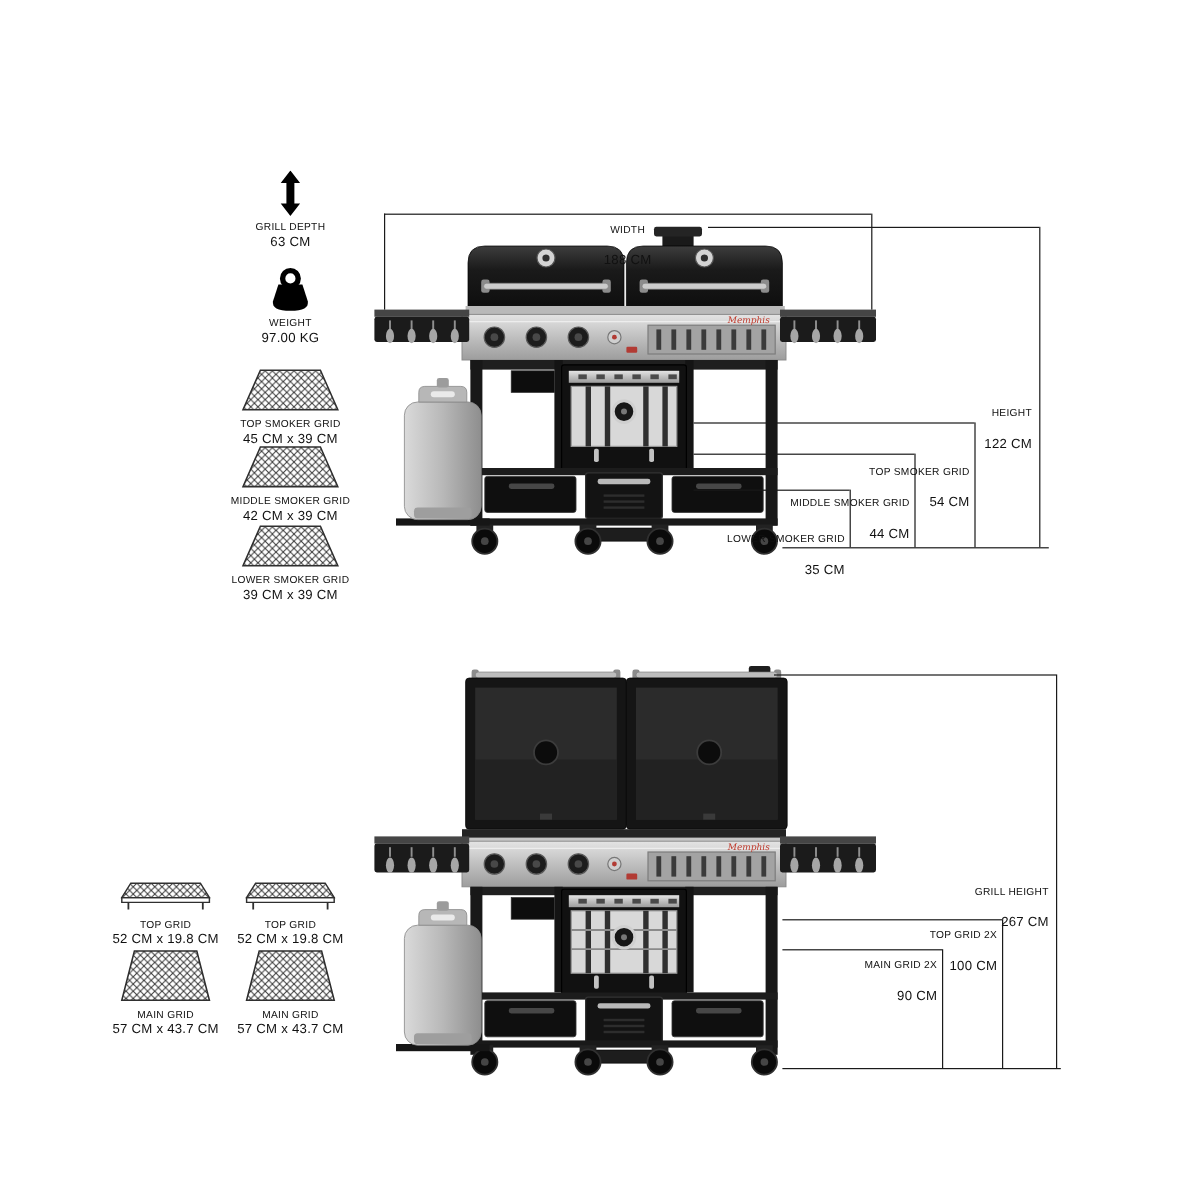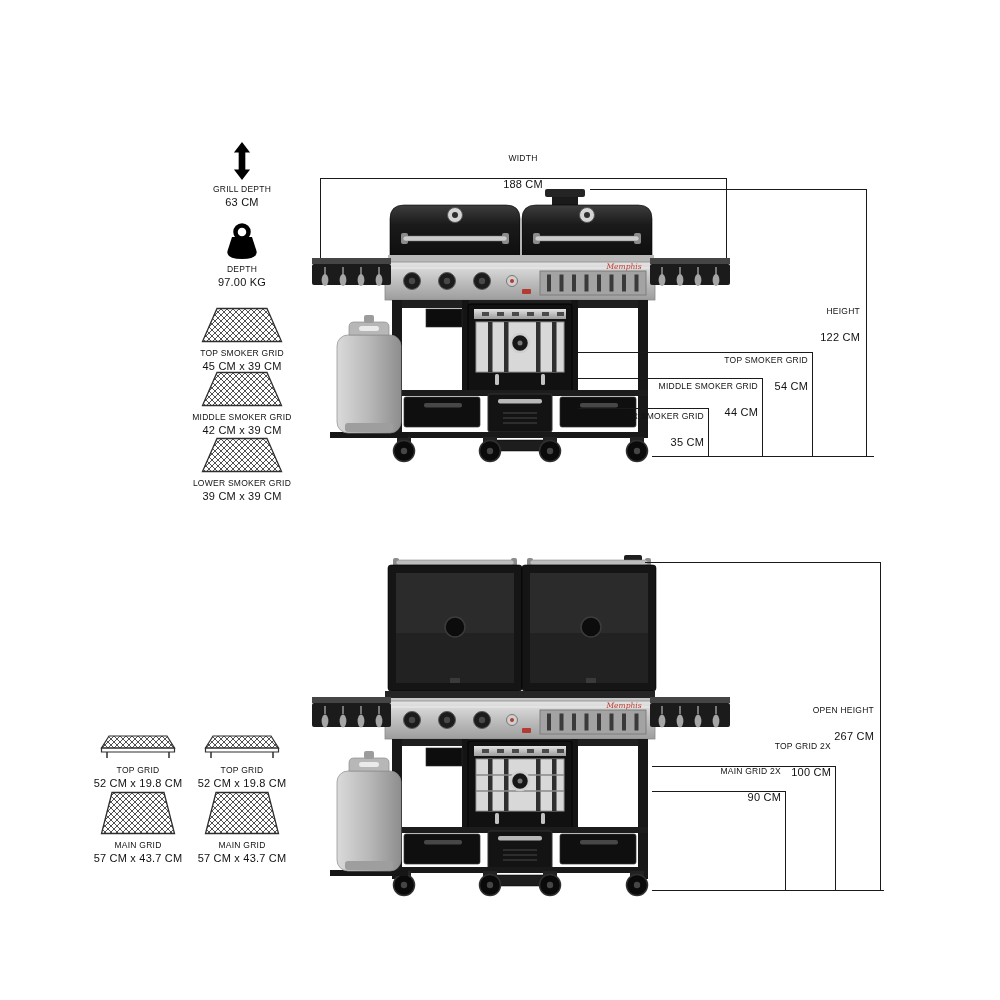--- a/index.html
+++ b/index.html
@@ -8,21 +8,21 @@
     font-family:"Liberation Sans", sans-serif; color:#111; overflow:hidden;
   }
   
   .hline,.vline { position:absolute; background:#1a1a1a; }
   .hline { height:1px; }
   .vline { width:1px; }
   
   .dim-label { position:absolute; color:#111; }
   .dim-label.center { text-align:center; }
   .dim-label.right  { text-align:right; }
-  .dim-label .t  { font-size:8.5px; letter-spacing:.25px; line-height:1.2; white-space:nowrap; }
+  .dim-label .t  { font-size:8.5px; letter-spacing:.25px; line-height:1.2; white-space:nowrap;margin-top:33px; }
   .dim-label .v2 { font-size:11px; letter-spacing:.2px; margin-top:15px; white-space:nowrap; }
   
   .spec { position:absolute; text-align:center; }
   .spec svg { display:block; margin:0 auto 4px auto; }
   .spec .label { font-size:8.5px; letter-spacing:.25px; line-height:1.25; }
   .spec .value { font-size:11px; letter-spacing:.2px; margin-top:1px; white-space:nowrap; }
   .grill { position:absolute; }
 </style>
 </head>
 <body>
@@ -248,21 +248,21 @@
       <path d="M13 0 L21.5 11 H16.5 V29 H21.5 L13 40 L4.5 29 H9.5 V11 H4.5 Z" fill="#000"></path>
     </svg>
     <div class="label">GRILL DEPTH</div>
     <div class="value">63 CM</div>
   </div>
   <div class="spec" style="left:192px;top:222px;width:100px">
     <svg width="34" height="38" viewBox="0 0 34 38">
       <circle cx="17" cy="10" r="6.5" fill="none" stroke="#000" stroke-width="4.5"></circle>
       <path d="M7 15 H27 L31.5 29 Q33 37 17 37 Q1 37 2.5 29 Z" fill="#000"></path>
     </svg>
-    <div class="label">DEPTH</div>
+    <div class="label">WEIGHT</div>
     <div class="value">97.00 KG</div>
   </div>
   <div class="spec" style="left:192px;top:306px;width:100px">
     <svg width="84" height="38" viewBox="0 0 84 38">
       <path d="M17 2.5 H67 L81.5 35.5 H2.5 Z" fill="url(#meshPat)" stroke="#2f2f2f" stroke-width="1.3"></path>
     </svg>
     <div class="label">TOP SMOKER GRID</div>
     <div class="value">45 CM x 39 CM</div>
   </div>
   <div class="spec" style="left:192px;top:370px;width:100px">
@@ -443,21 +443,21 @@
 
   <div class="vline" style="left:880px;top:562px;height:328px"></div>
   <div class="hline" style="left:645px;top:562px;width:235px"></div>
   <div class="hline" style="left:652px;top:890px;width:232px"></div>
   <div class="hline" style="left:652px;top:766px;width:183px"></div>
   <div class="vline" style="left:835px;top:766px;height:124px"></div>
   <div class="hline" style="left:652px;top:791px;width:133px"></div>
   <div class="vline" style="left:785px;top:791px;height:99px"></div>
 
   <div class="dim-label right" style="left:780px;top:705px;width:94px">
-    <div class="t">OPEN HEIGHT</div>
+    <div class="t">GRILL HEIGHT</div>
     <div class="v2">267 CM</div>
   </div>
   <div class="dim-label right" style="left:715px;top:741px;width:116px">
     <div class="t">TOP GRID 2X</div>
     <div class="v2">100 CM</div>
   </div>
   <div class="dim-label right" style="left:665px;top:766px;width:116px">
     <div class="t">MAIN GRID 2X</div>
     <div class="v2">90 CM</div>
   </div>

